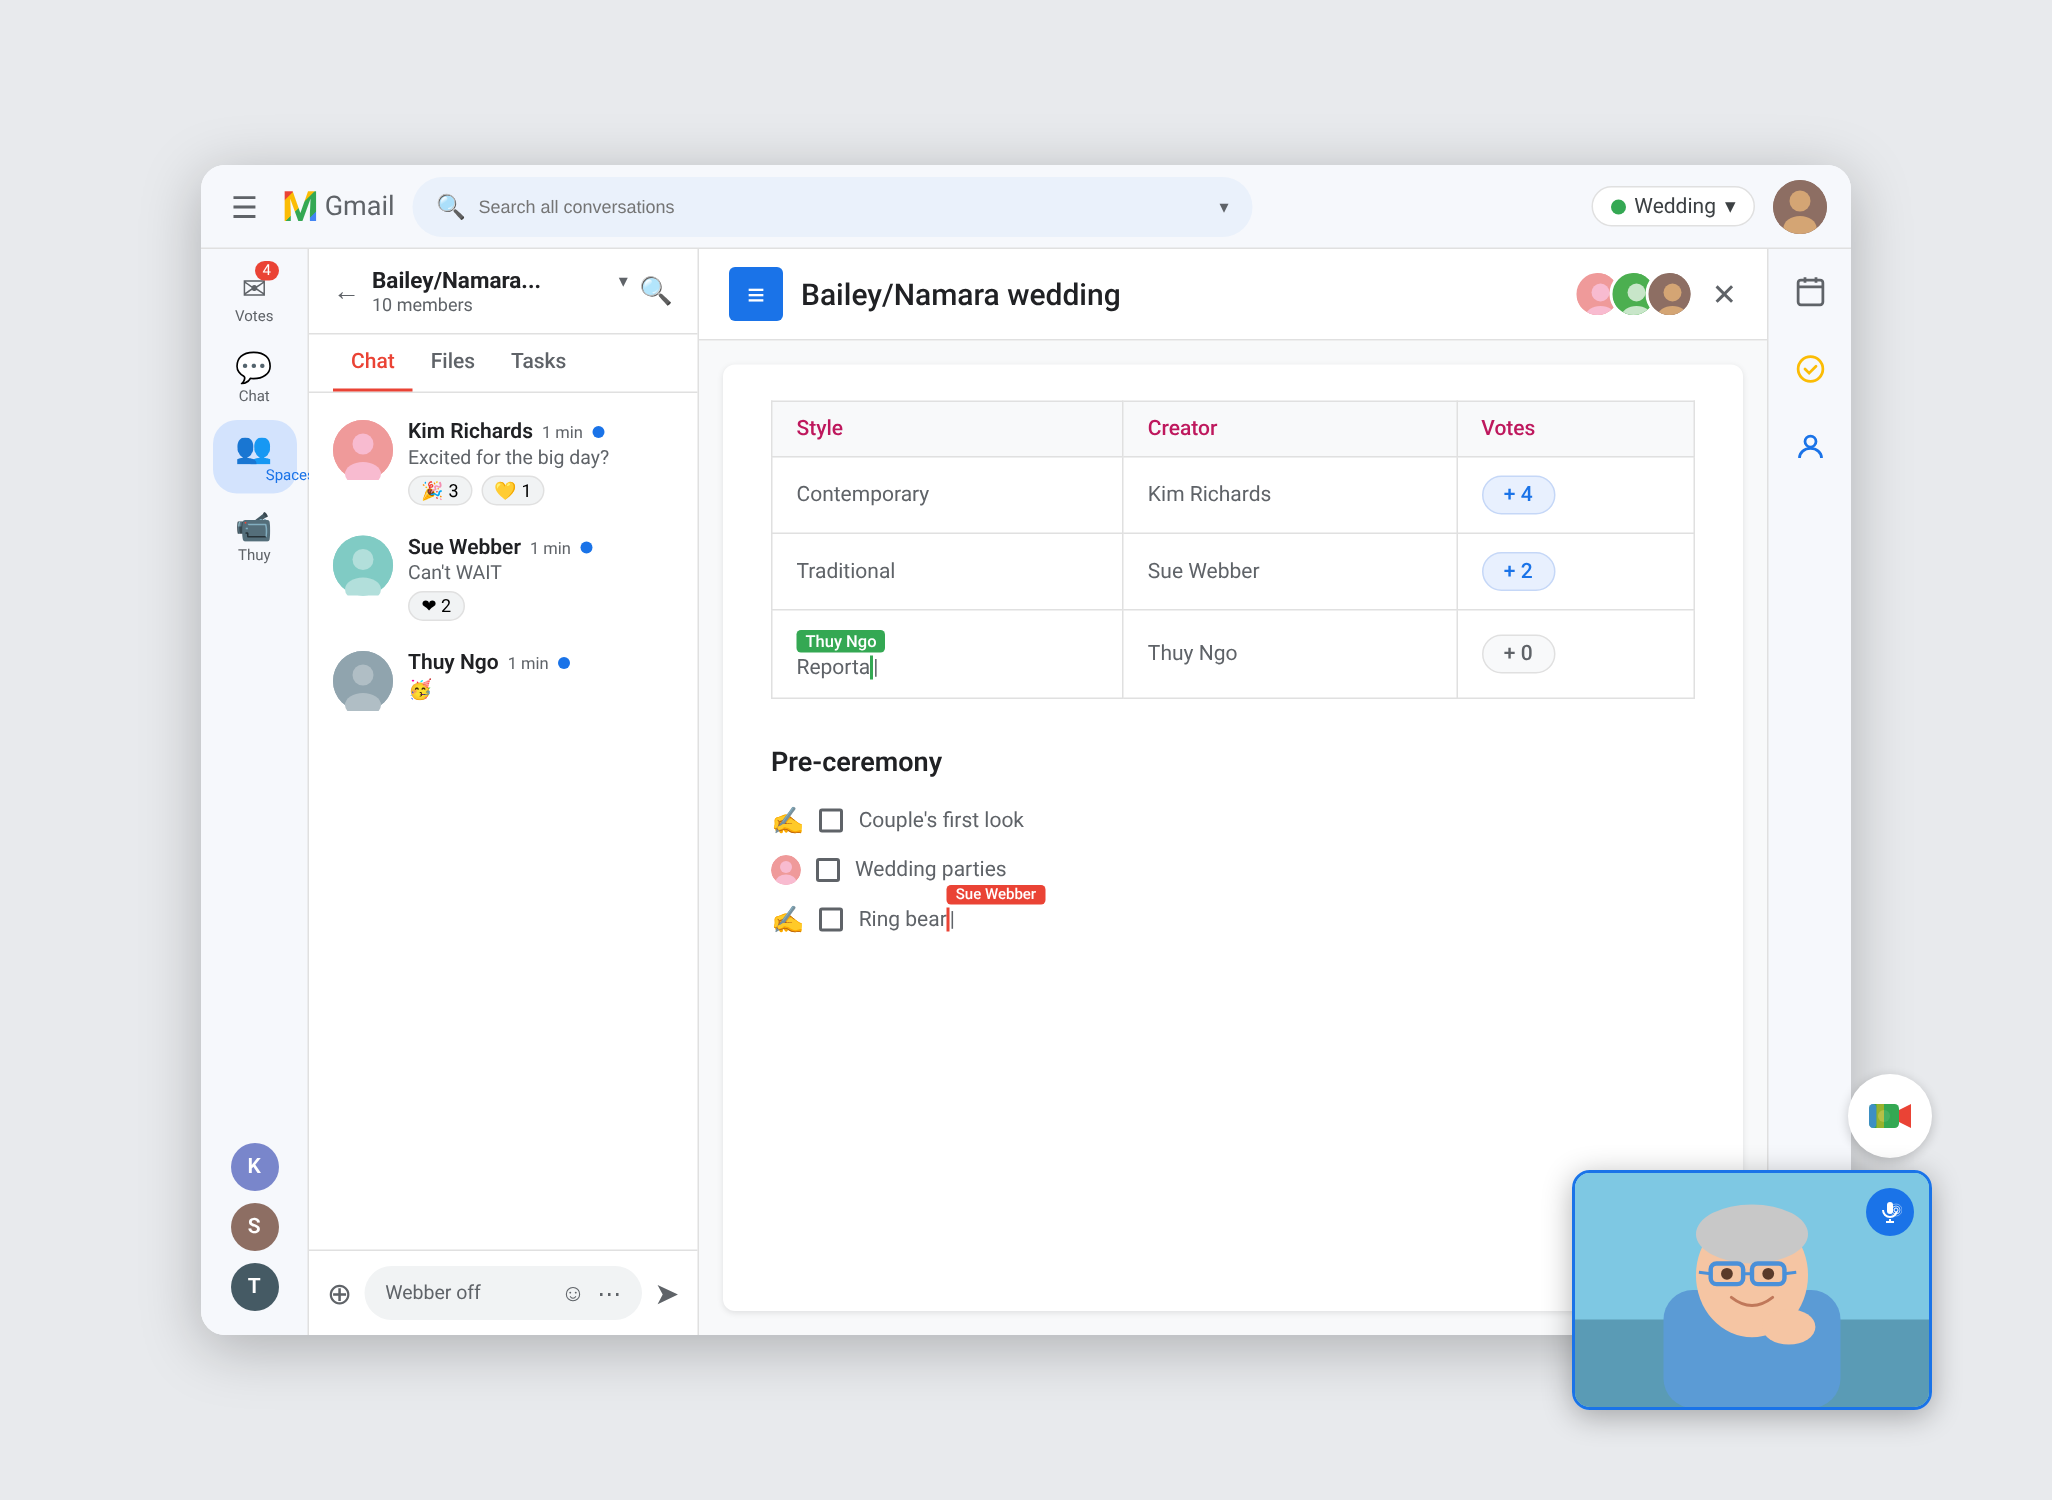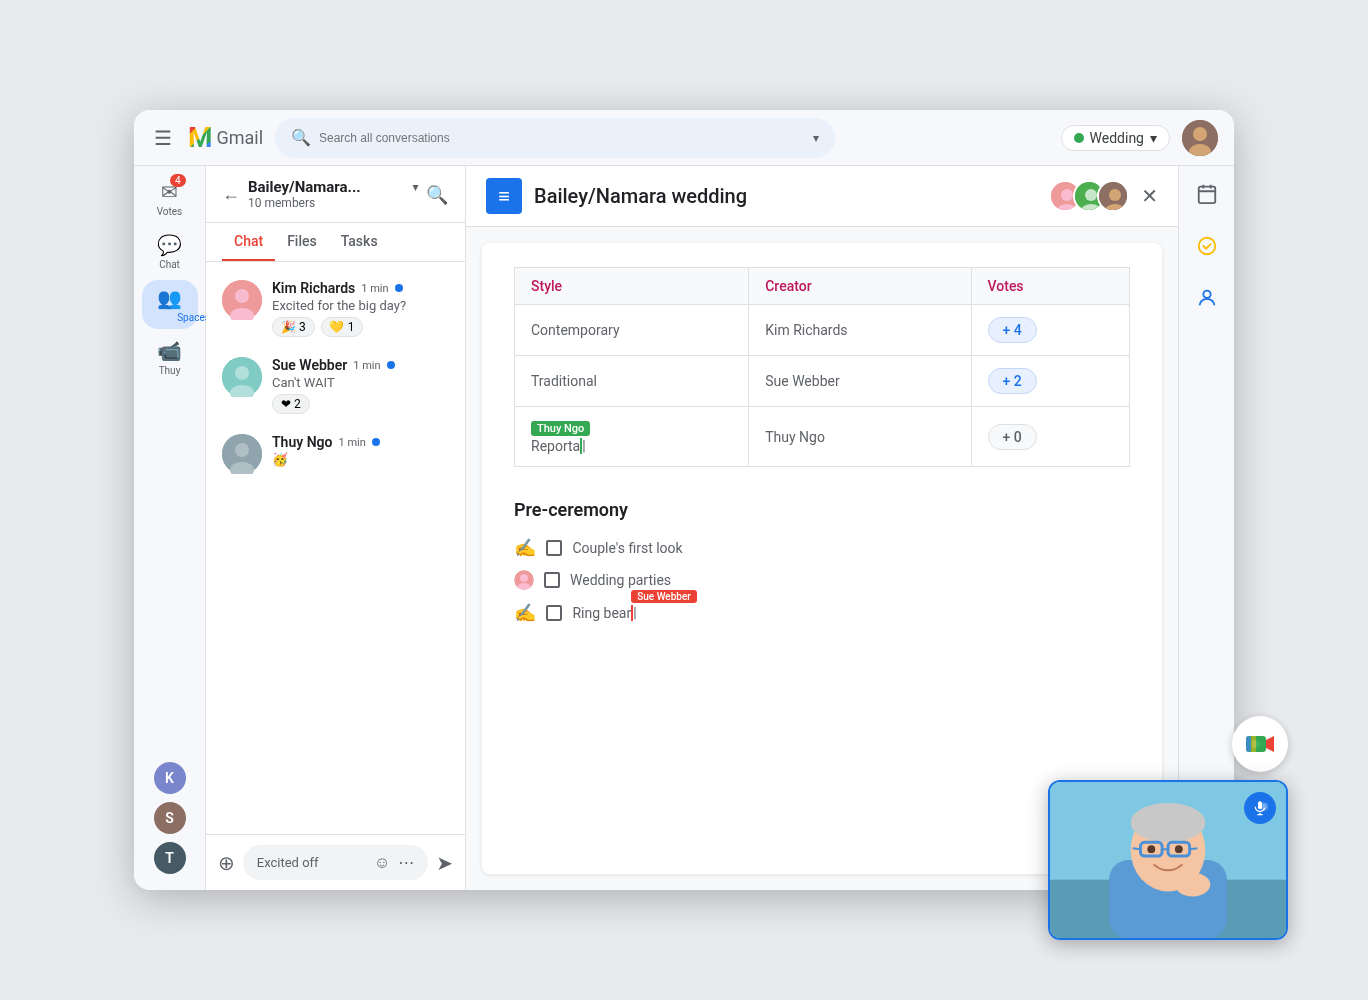--- a/index.html
+++ b/index.html
@@ -659,21 +659,21 @@
               <div class="msg-online"></div>
             </div>
             <div class="msg-text">🥳</div>
           </div>
         </div>
       </div>
 
       <div class="chat-input-area">
         <span class="add-icon">⊕</span>
         <div class="input-field">
-          <span class="input-text">Excited off</span>
+          <span class="input-text">Webber off</span>
           <span class="emoji-icon">☺</span>
           <span class="more-icon">⋯</span>
         </div>
         <span class="send-icon">➤</span>
       </div>
     </div>
 
     <div class="main-content">
 
       <div class="doc-header">

